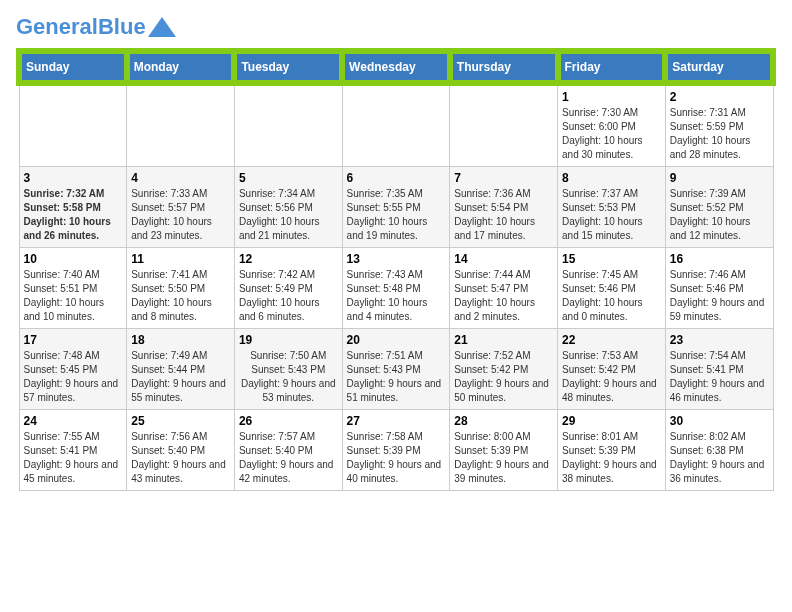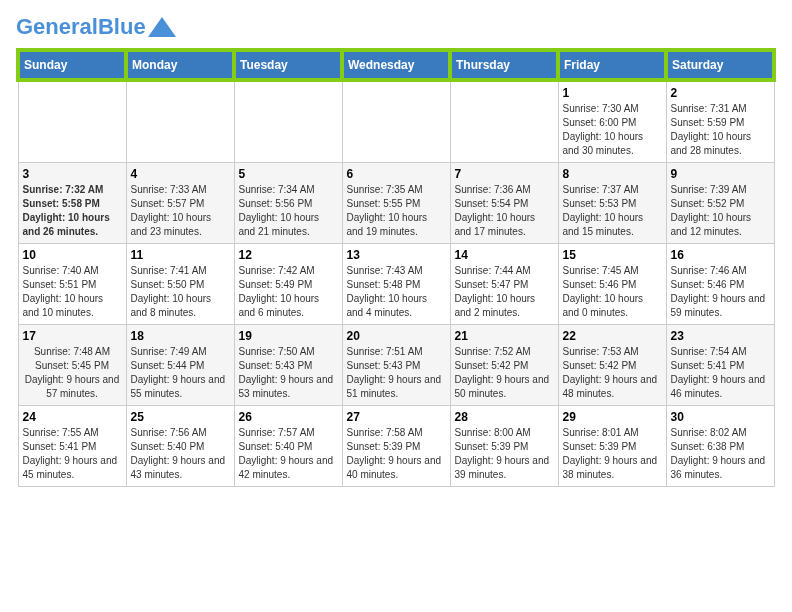--- a/index.html
+++ b/index.html
@@ -45,21 +45,21 @@
       border-collapse: collapse;
       font-size: 11px;
     }
     thead tr th {
       background-color: #3a7abf;
       color: #fff;
       padding: 6px 4px;
       text-align: left;
       font-size: 12px;
       font-weight: bold;
-      border: 4px solid #84cc16;
+      border: 6px solid #84cc16;
     }
     tbody tr td {
       border: 1px solid #ccc;
       vertical-align: top;
       padding: 4px;
       height: 80px;
       width: calc(100% / 7);
     }
     tbody tr:nth-child(even) td {
       background-color: #f5f5f5;
@@ -211,33 +211,33 @@
         <td>
           <div class="day-number">16</div>
           <div class="day-info" style="white-space: pre-line;">Sunrise: 7:46 AM
 Sunset: 5:46 PM
 Daylight: 9 hours and 59 minutes.</div>
         </td>
       </tr>
       <tr>
         <td>
           <div class="day-number">17</div>
-          <div class="day-info" style="white-space: pre-line; text-align: center;">Sunrise: 7:48 AM
+          <div class="day-info" style="white-space: pre-line;">Sunrise: 7:48 AM
 Sunset: 5:45 PM
 Daylight: 9 hours and 57 minutes.</div>
         </td>
         <td>
           <div class="day-number">18</div>
           <div class="day-info" style="white-space: pre-line;">Sunrise: 7:49 AM
 Sunset: 5:44 PM
 Daylight: 9 hours and 55 minutes.</div>
         </td>
         <td>
           <div class="day-number">19</div>
-          <div class="day-info" style="white-space: pre-line;">Sunrise: 7:50 AM
+          <div class="day-info" style="white-space: pre-line; text-align: center;">Sunrise: 7:50 AM
 Sunset: 5:43 PM
 Daylight: 9 hours and 53 minutes.</div>
         </td>
         <td>
           <div class="day-number">20</div>
           <div class="day-info" style="white-space: pre-line;">Sunrise: 7:51 AM
 Sunset: 5:43 PM
 Daylight: 9 hours and 51 minutes.</div>
         </td>
         <td>

